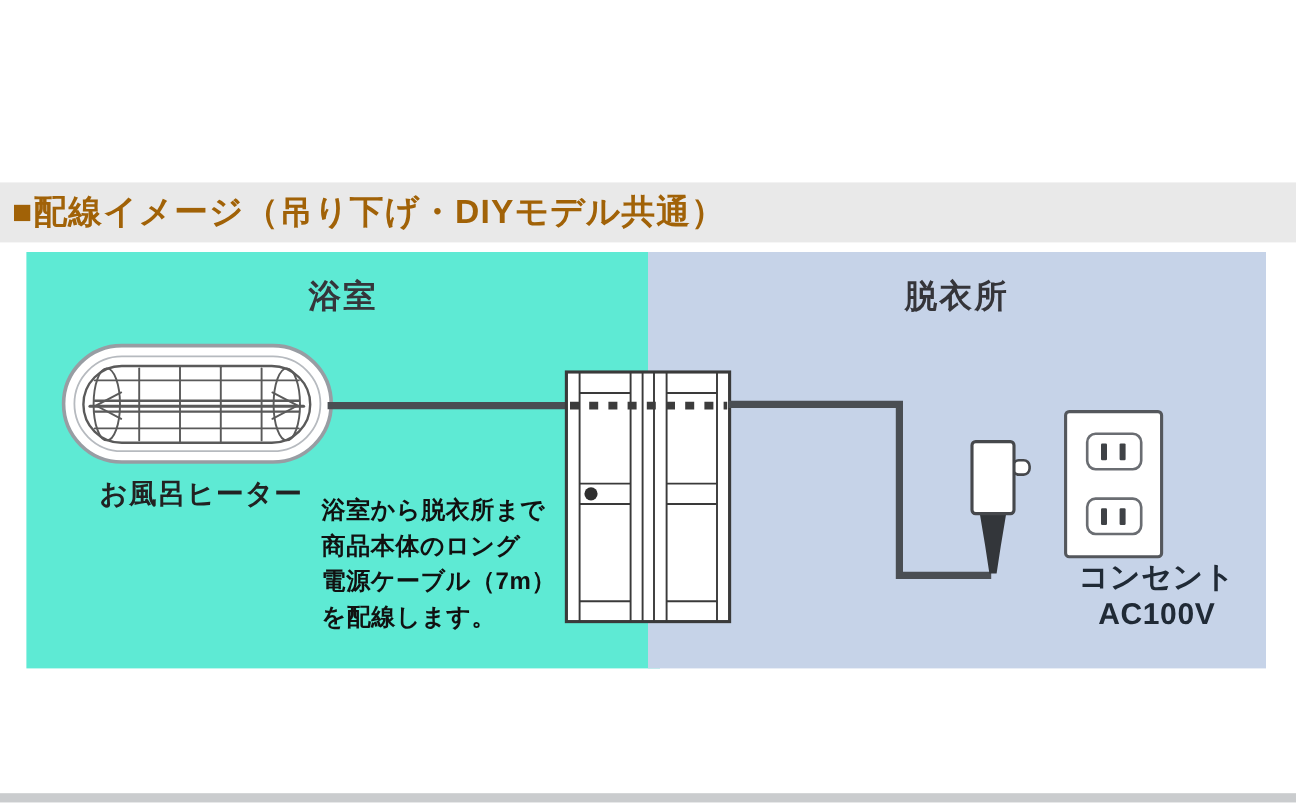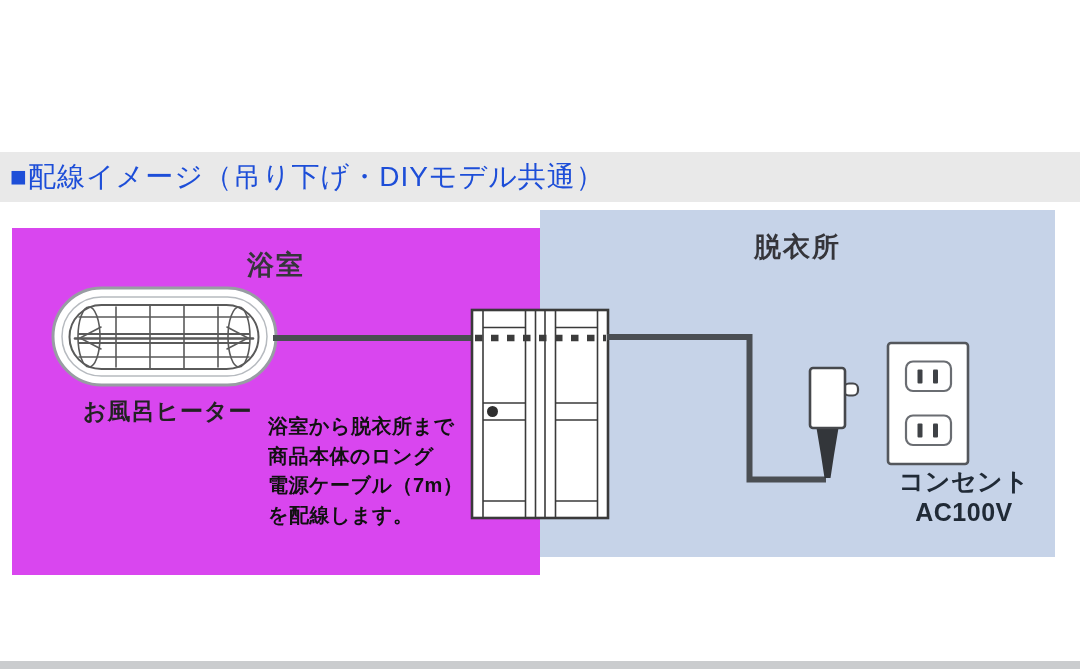--- a/index.html
+++ b/index.html
@@ -6,26 +6,26 @@
   .stage{
     position:relative;width:1080px;height:669px;overflow:hidden;
     background:#ffffff;
     font-family:"Liberation Sans","DejaVu Sans",sans-serif;
   }
   .title-band{
     position:absolute;left:0;top:152px;width:1080px;height:50px;
     background:#e9e9e9;display:flex;align-items:center;
   }
   .title-band h1{
-    margin:0 0 0 10px;font-size:28px;font-weight:normal;color:#1d4ed8;
+    margin:0 0 0 10px;font-size:28px;font-weight:bold;color:#a16207;
     letter-spacing:1px;white-space:nowrap;
   }
   .panel{position:absolute;left:12px;top:210px;width:1043px;height:347px;}
   .zone{position:absolute;top:0;height:347px;}
-  .zone-bath{left:0;width:528px;background:#d946ef;margin-top:18px;}
+  .zone-bath{left:10px;width:528px;background:#5eead4;}
   .zone-dress{left:528px;width:515px;background:#c6d3e8;}
   .zone-label{
     margin-top:19px;text-align:center;font-size:27px;font-weight:bold;
     color:#35353a;letter-spacing:2px;
   }
   .art{position:absolute;left:0;top:0;width:1080px;height:669px;pointer-events:none;}
   .heater-label{
     position:absolute;left:83px;top:396px;font-size:23px;font-weight:bold;
     color:#222222;letter-spacing:1px;white-space:nowrap;
   }

